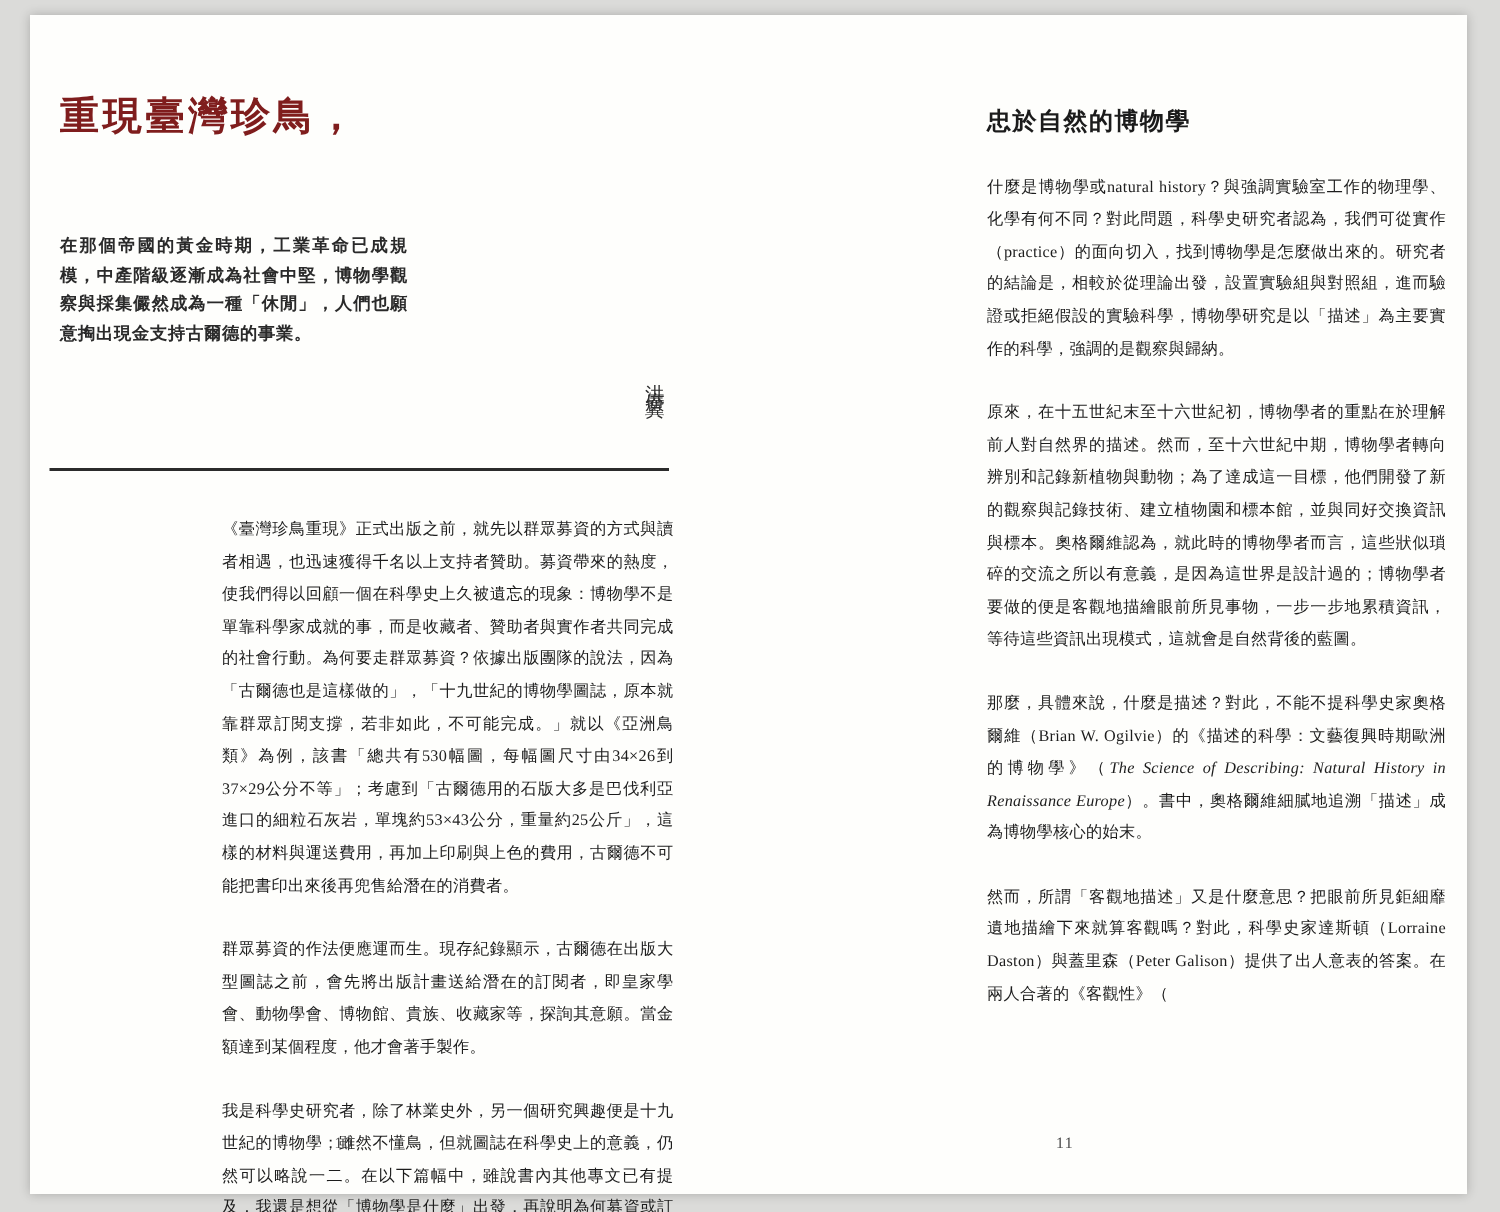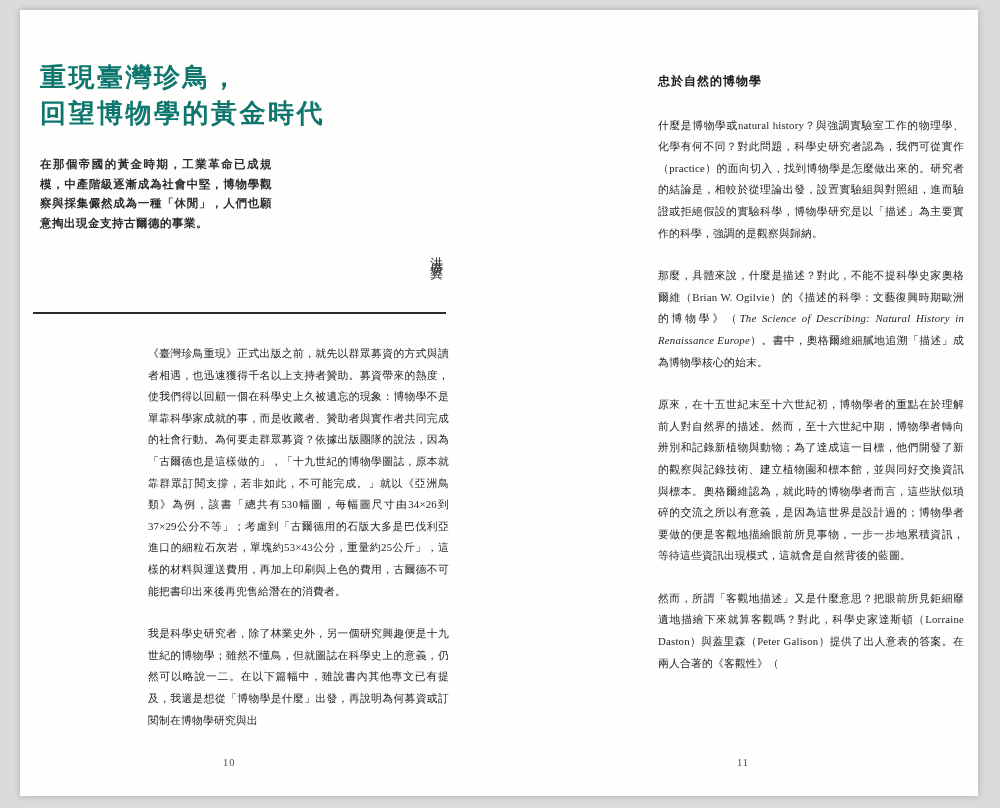--- a/index.html
+++ b/index.html
@@ -13,21 +13,21 @@
   }
   .spread{
     position:absolute;left:20px;top:10px;width:958px;height:786px;
     background:#fefefc;
     box-shadow:0 0 7px rgba(0,0,0,0.22);
   }
   
   .title{
     position:absolute;left:40px;top:60px;margin:0;
     font-size:26px;line-height:36px;font-weight:700;
-    letter-spacing:2.5px;color:#0f766e;
+    letter-spacing:2.5px;color:#7f1d1d;
     font-family:"Liberation Serif","DejaVu Serif",serif;
   }
   .title .t-line{display:block;}
   .lede{
     position:absolute;left:40px;top:155px;width:232px;margin:0;
     font-family:Liberation Mono, monospace;
     font-weight:700;font-size:11.5px;line-height:19.5px;
     letter-spacing:0.5px;color:#2a2a2a;text-align:justify;
   }
   .author{
@@ -43,64 +43,64 @@
     position:absolute;
     font-size:10.8px;line-height:21.6px;
     letter-spacing:0.2px;
     text-align:justify;color:#1d1d1d;
   }
   .body-col p{margin:0 0 21px 0;}
   .left-col{left:148px;top:343px;width:301px;}
   .right-col{left:658px;top:47px;width:306px;}
   .section-heading{
     font-family:"Liberation Sans","DejaVu Sans",sans-serif;
-    font-size:12px;font-weight:700;letter-spacing:1px;
+    font-size:16px;font-weight:700;letter-spacing:1px;
     color:#1b1b1b;margin:24px 0 22px 0;
   }
   .ital{font-style:italic;}
   .folio{
     position:absolute;top:757px;width:28px;
     font-size:10.5px;letter-spacing:1px;color:#4a4a4a;
   }
   .folio-left{left:223px;}
-  .folio-right{left:737px;}
+  .folio-right{left:704px;}
 </style>
 </head>
 <body>
 
 <div class="spread"></div>
 
 <h1 class="title">
   <span class="t-line">重現臺灣珍鳥，</span>
-  <span class="t-line">回望博物學的黃金時代</span>
 </h1>
 
 <p class="lede">在那個帝國的黃金時期，工業革命已成規模，中產階級逐漸成為社會中堅，博物學觀察與採集儼然成為一種「休閒」，人們也願意掏出現金支持古爾德的事業。</p>
 
 <div class="author">洪廣冀</div>
 
 <div class="rule"></div>
 
 <div class="body-col left-col">
   <p>《臺灣珍鳥重現》正式出版之前，就先以群眾募資的方式與讀者相遇，也迅速獲得千名以上支持者贊助。募資帶來的熱度，使我們得以回顧一個在科學史上久被遺忘的現象：博物學不是單靠科學家成就的事，而是收藏者、贊助者與實作者共同完成的社會行動。為何要走群眾募資？依據出版團隊的說法，因為「古爾德也是這樣做的」，「十九世紀的博物學圖誌，原本就靠群眾訂閱支撐，若非如此，不可能完成。」就以《亞洲鳥類》為例，該書「總共有530幅圖，每幅圖尺寸由34×26到37×29公分不等」；考慮到「古爾德用的石版大多是巴伐利亞進口的細粒石灰岩，單塊約53×43公分，重量約25公斤」，這樣的材料與運送費用，再加上印刷與上色的費用，古爾德不可能把書印出來後再兜售給潛在的消費者。</p>
+  <p>群眾募資的作法便應運而生。現存紀錄顯示，古爾德在出版大型圖誌之前，會先將出版計畫送給潛在的訂閱者，即皇家學會、動物學會、博物館、貴族、收藏家等，探詢其意願。當金額達到某個程度，他才會著手製作。</p>
   <p>我是科學史研究者，除了林業史外，另一個研究興趣便是十九世紀的博物學；雖然不懂鳥，但就圖誌在科學史上的意義，仍然可以略說一二。在以下篇幅中，雖說書內其他專文已有提及，我還是想從「博物學是什麼」出發，再說明為何募資或訂閱制在博物學研究與出</p>
 </div>
 
 <div class="folio folio-left">10</div>
 
 <div class="body-col right-col">
 
   <h2 class="section-heading">忠於自然的博物學</h2>
 
   <p>什麼是博物學或natural history？與強調實驗室工作的物理學、化學有何不同？對此問題，科學史研究者認為，我們可從實作（practice）的面向切入，找到博物學是怎麼做出來的。研究者的結論是，相較於從理論出發，設置實驗組與對照組，進而驗證或拒絕假設的實驗科學，博物學研究是以「描述」為主要實作的科學，強調的是觀察與歸納。</p>
 
+  <p>原來，在十五世紀末至十六世紀初，博物學者的重點在於理解前人對自然界的描述。然而，至十六世紀中期，博物學者轉向辨別和記錄新植物與動物；為了達成這一目標，他們開發了新的觀察與記錄技術、建立植物園和標本館，並與同好交換資訊與標本。奧格爾維認為，就此時的博物學者而言，這些狀似瑣碎的交流之所以有意義，是因為這世界是設計過的；博物學者要做的便是客觀地描繪眼前所見事物，一步一步地累積資訊，等待這些資訊出現模式，這就會是自然背後的藍圖。</p>
+
   <p>
     <span>那麼，具體來說，什麼是描述？對此，不能不提科學史家奧格爾維（Brian W. Ogilvie）的《描述的科學：文藝復興時期歐洲的博物學》（</span><span class="ital">The Science of Describing: Natural History in Renaissance Europe</span><span>）。書中，奧格爾維細膩地追溯「描述」成為博物學核心的始末。</span>
   </p>
-
-  <p>原來，在十五世紀末至十六世紀初，博物學者的重點在於理解前人對自然界的描述。然而，至十六世紀中期，博物學者轉向辨別和記錄新植物與動物；為了達成這一目標，他們開發了新的觀察與記錄技術、建立植物園和標本館，並與同好交換資訊與標本。奧格爾維認為，就此時的博物學者而言，這些狀似瑣碎的交流之所以有意義，是因為這世界是設計過的；博物學者要做的便是客觀地描繪眼前所見事物，一步一步地累積資訊，等待這些資訊出現模式，這就會是自然背後的藍圖。</p>
 
   <p>
     <span>然而，所謂「客觀地描述」又是什麼意思？把眼前所見鉅細靡遺地描繪下來就算客觀嗎？對此，科學史家達斯頓（Lorraine Daston）與蓋里森（Peter Galison）提供了出人意表的答案。在兩人合著的《客觀性》（</span>
   </p>
 </div>
 
 <div class="folio folio-right">11</div>
 
 </body></html>

